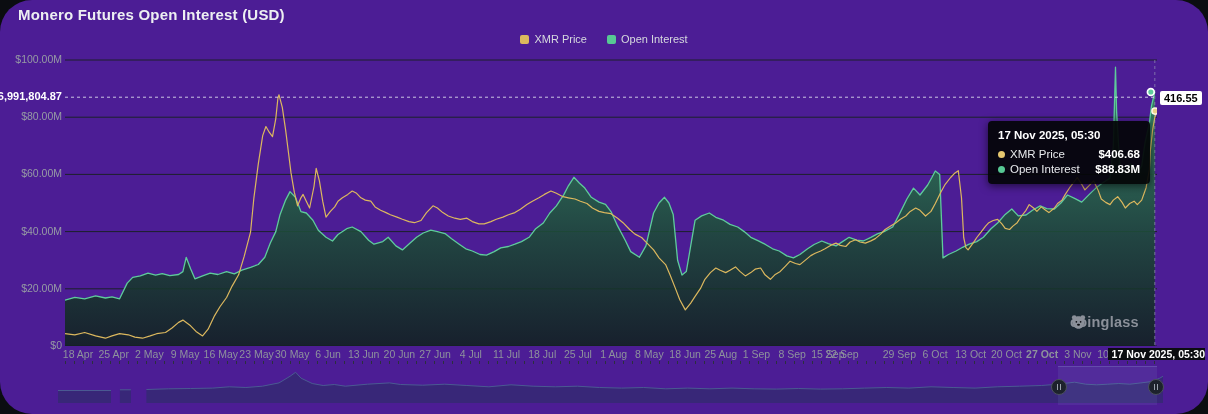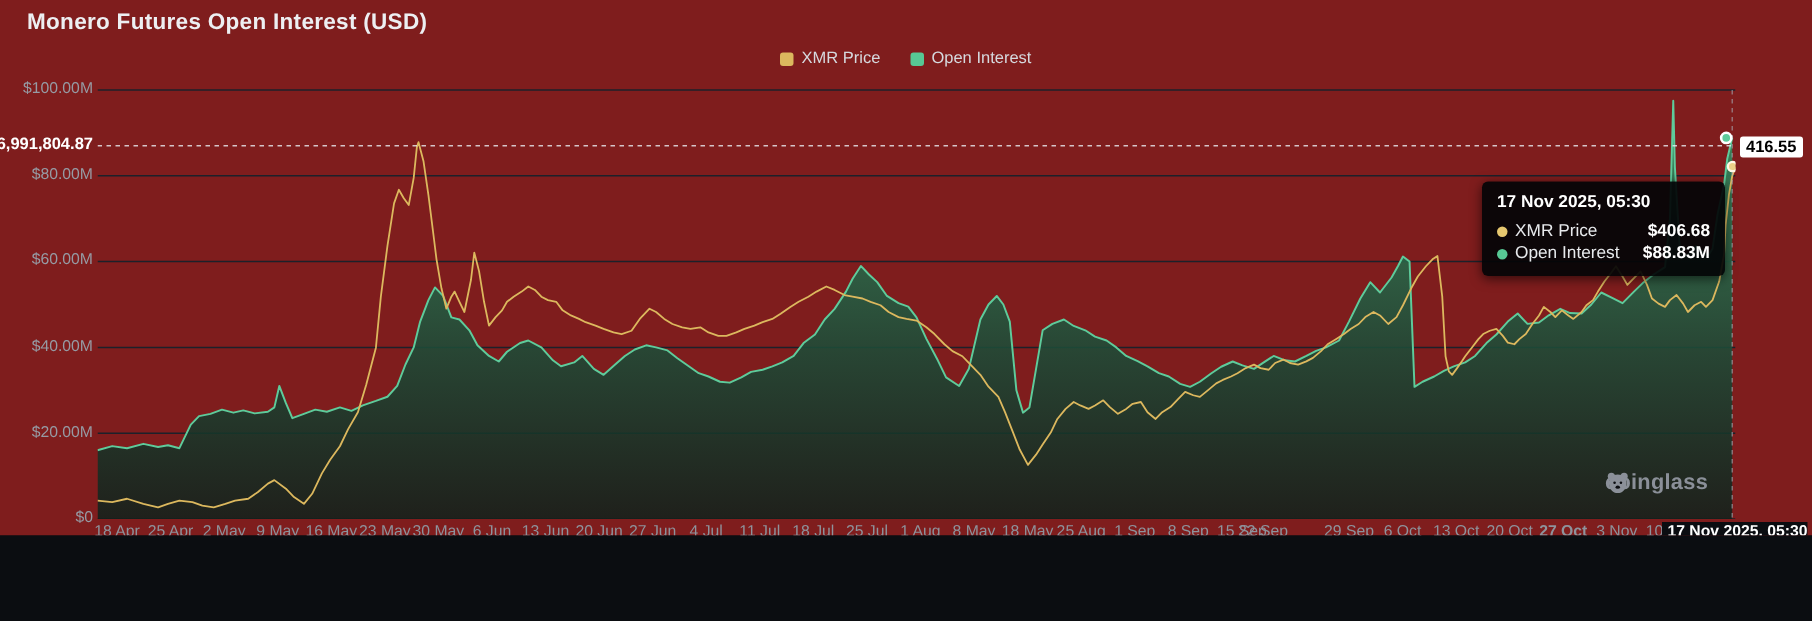--- a/index.html
+++ b/index.html
@@ -1,17 +1,17 @@
 <!DOCTYPE html>
 <html><head>
 <meta charset="utf-8">
 <style>
   html,body{margin:0;padding:0;background:#0b0d11;}
-  .app{position:relative;width:1208px;height:357px;background:#7f1d1d;
-       font-family:"Liberation Sans",sans-serif;overflow:hidden;color:#cfd3d9;}
+  .app{position:relative;width:1208px;height:414px;background:#4c1d95;
+       font-family:"Liberation Sans",sans-serif;overflow:hidden;color:#cfd3d9;border-radius:32px;}
   .chart-title{position:absolute;left:18px;top:6px;font-size:15px;font-weight:bold;color:#edeff2;letter-spacing:.2px;}
   .legend{position:absolute;left:0;right:0;top:33px;display:flex;justify-content:center;gap:20px;font-size:11px;color:#d6d9de;}
   .legend-item{display:flex;align-items:center;gap:5px;cursor:pointer;}
   .legend-swatch{width:9px;height:9px;border-radius:2px;display:inline-block;}
   .plot{position:absolute;left:65px;top:54px;width:1092px;height:292px;}
   .plot svg{position:absolute;left:0;top:0;}
   .axis-label{position:absolute;font-size:10.5px;color:#969ba4;white-space:nowrap;}
   .left-axis .axis-label{right:0;text-align:right;}
   .left-axis{position:absolute;left:0;top:0;width:62px;height:414px;}
   .right-axis{position:absolute;left:1162px;top:0;width:46px;height:414px;}
@@ -134,21 +134,21 @@
       <span class="x-tick" style="left: 327.97px;">6 Jun</span>
       <span class="x-tick" style="left: 363.68px;">13 Jun</span>
       <span class="x-tick" style="left: 399.39px;">20 Jun</span>
       <span class="x-tick" style="left: 435.1px;">27 Jun</span>
       <span class="x-tick" style="left: 470.81px;">4 Jul</span>
       <span class="x-tick" style="left: 506.52px;">11 Jul</span>
       <span class="x-tick" style="left: 542.23px;">18 Jul</span>
       <span class="x-tick" style="left: 577.94px;">25 Jul</span>
       <span class="x-tick" style="left: 613.65px;">1 Aug</span>
       <span class="x-tick" style="left: 649.36px;">8 May</span>
-      <span class="x-tick" style="left: 685.07px;">18 May</span>
+      <span class="x-tick" style="left: 685.07px;">18 Jun</span>
       <span class="x-tick" style="left: 720.78px;">25 Aug</span>
       <span class="x-tick" style="left: 756.49px;">1 Sep</span>
       <span class="x-tick" style="left: 792.2px;">8 Sep</span>
       <span class="x-tick" style="left: 827.91px;">15 Sep</span>
       <span class="x-tick" style="left: 842px;">22 Sep</span>
       <span class="x-tick" style="left: 899.33px;">29 Sep</span>
       <span class="x-tick" style="left: 935.04px;">6 Oct</span>
       <span class="x-tick" style="left: 970.75px;">13 Oct</span>
       <span class="x-tick" style="left: 1006.46px;">20 Oct</span>
       <span class="x-tick" style="left: 1042.17px; font-weight: bold;">27 Oct</span>

